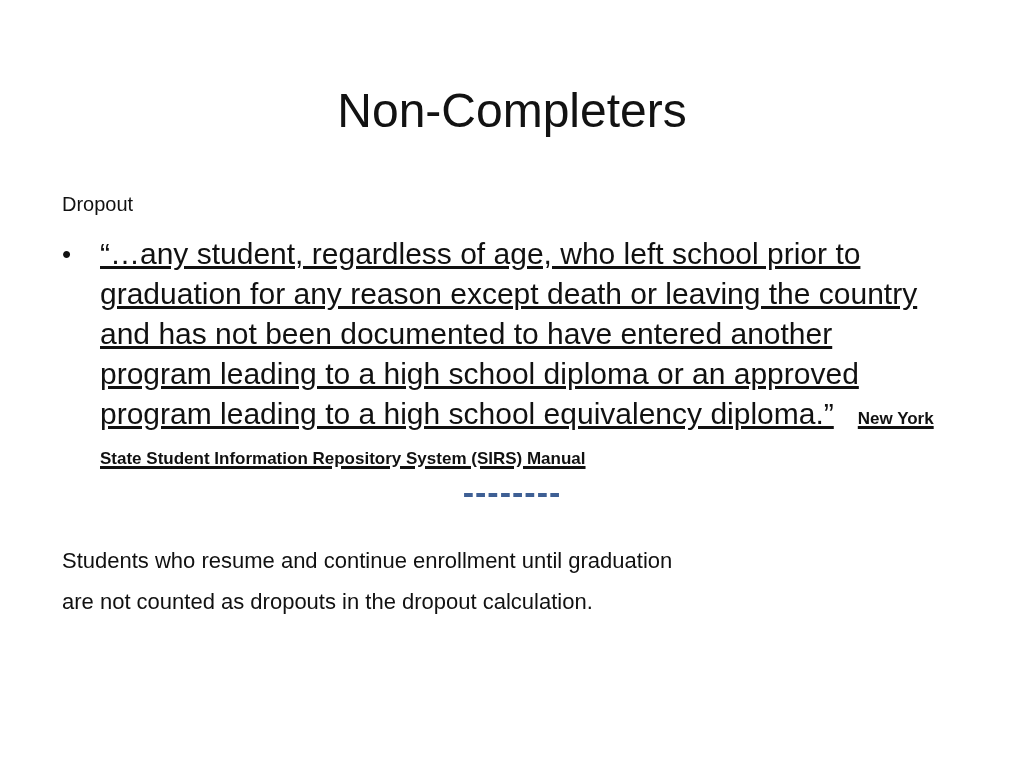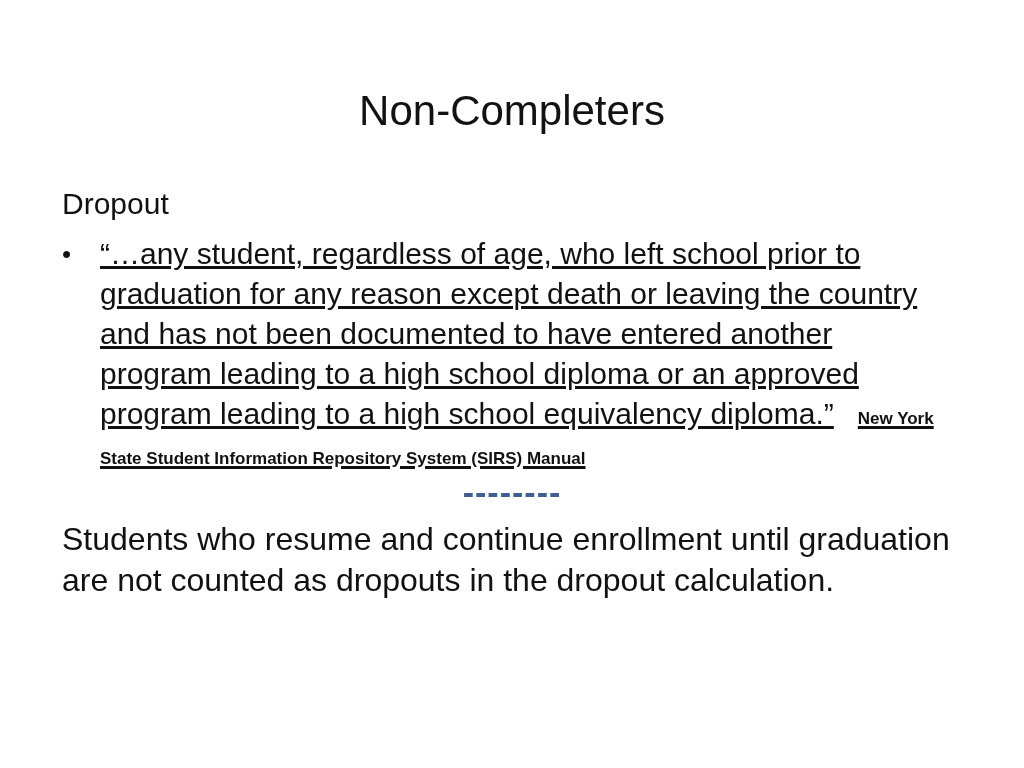--- a/index.html
+++ b/index.html
@@ -15,30 +15,30 @@
     overflow: hidden;
     font-family: "Liberation Sans", sans-serif;
     color: #111111;
   }
   .slide-title {
     position: absolute;
     top: 86px;
     left: 0;
     width: 100%;
     text-align: center;
-    font-size: 42px;
+    font-size: 48px;
     line-height: 50px;
     font-weight: 400;
     color: #121212;
   }
   .section-heading {
     position: absolute;
     top: 184px;
     left: 62px;
-    font-size: 30px;
+    font-size: 20px;
     line-height: 40px;
     font-weight: 400;
   }
   .bullet-row {
     position: absolute;
     top: 234px;
     left: 62px;
     width: 905px;
     display: flex;
     align-items: flex-start;
@@ -70,24 +70,24 @@
     width: 100%;
     text-align: center;
     font-size: 34px;
     line-height: 40px;
     font-weight: 700;
     letter-spacing: 1px;
     color: #3e5f94;
   }
   .closing-paragraph {
     position: absolute;
-    top: 519px;
+    top: 540px;
     left: 62px;
     width: 910px;
-    font-size: 32px;
+    font-size: 22px;
     line-height: 41px;
     white-space: pre-line;
   }
 </style>
 </head>
 <body>
 
 <div class="slide">
 
   <div class="slide-title">Non-Completers</div>

